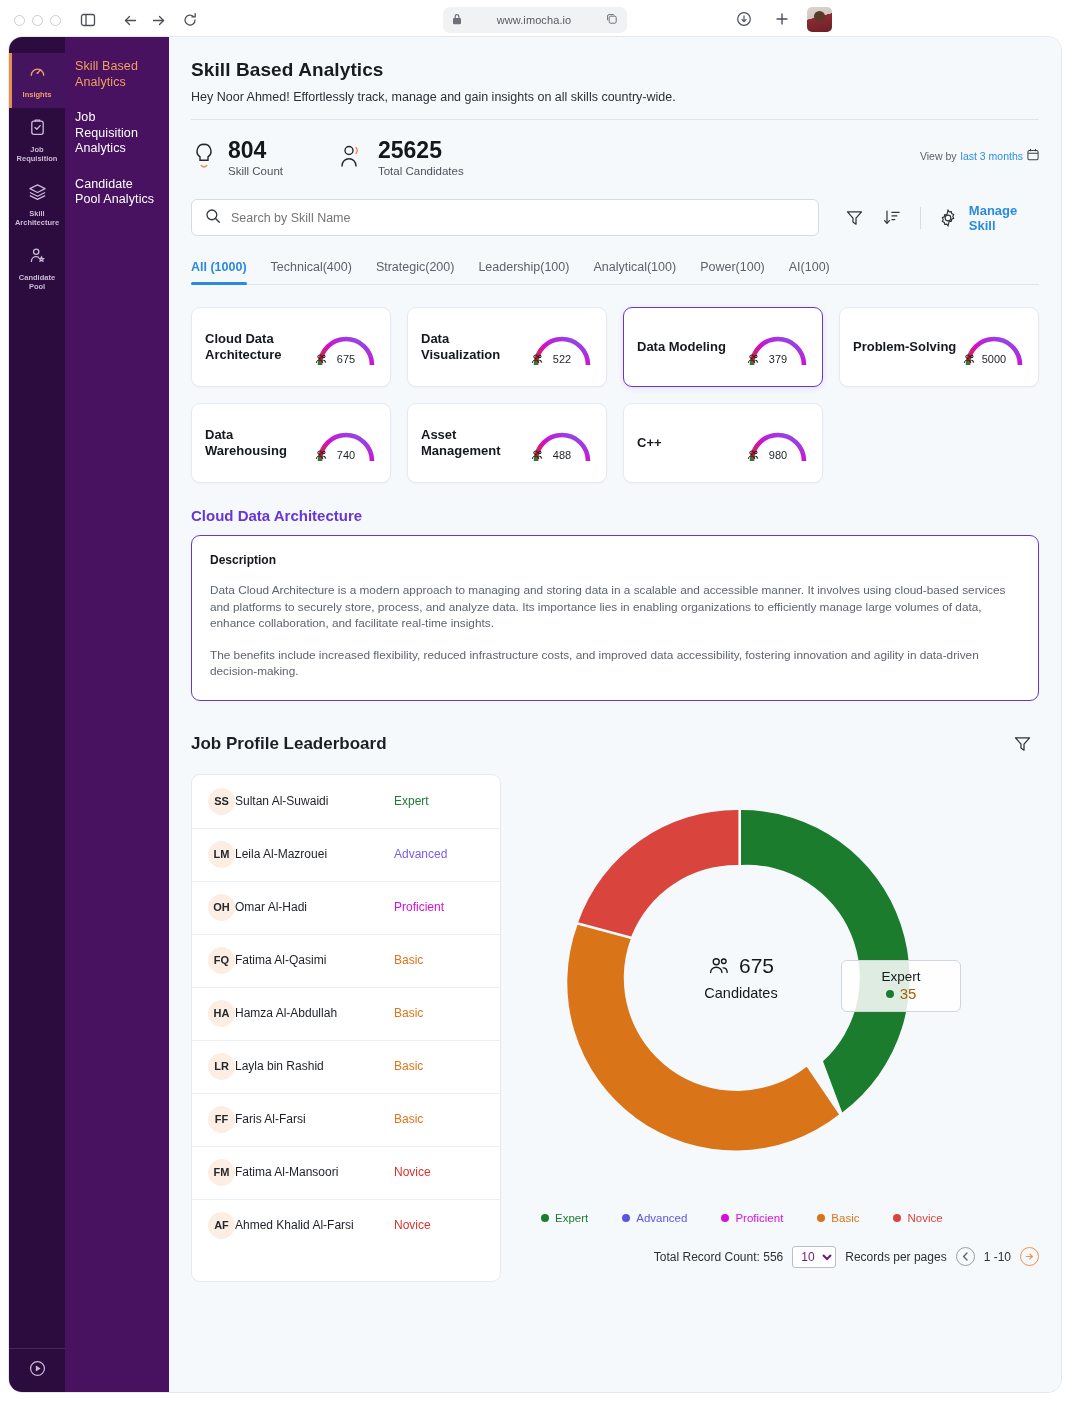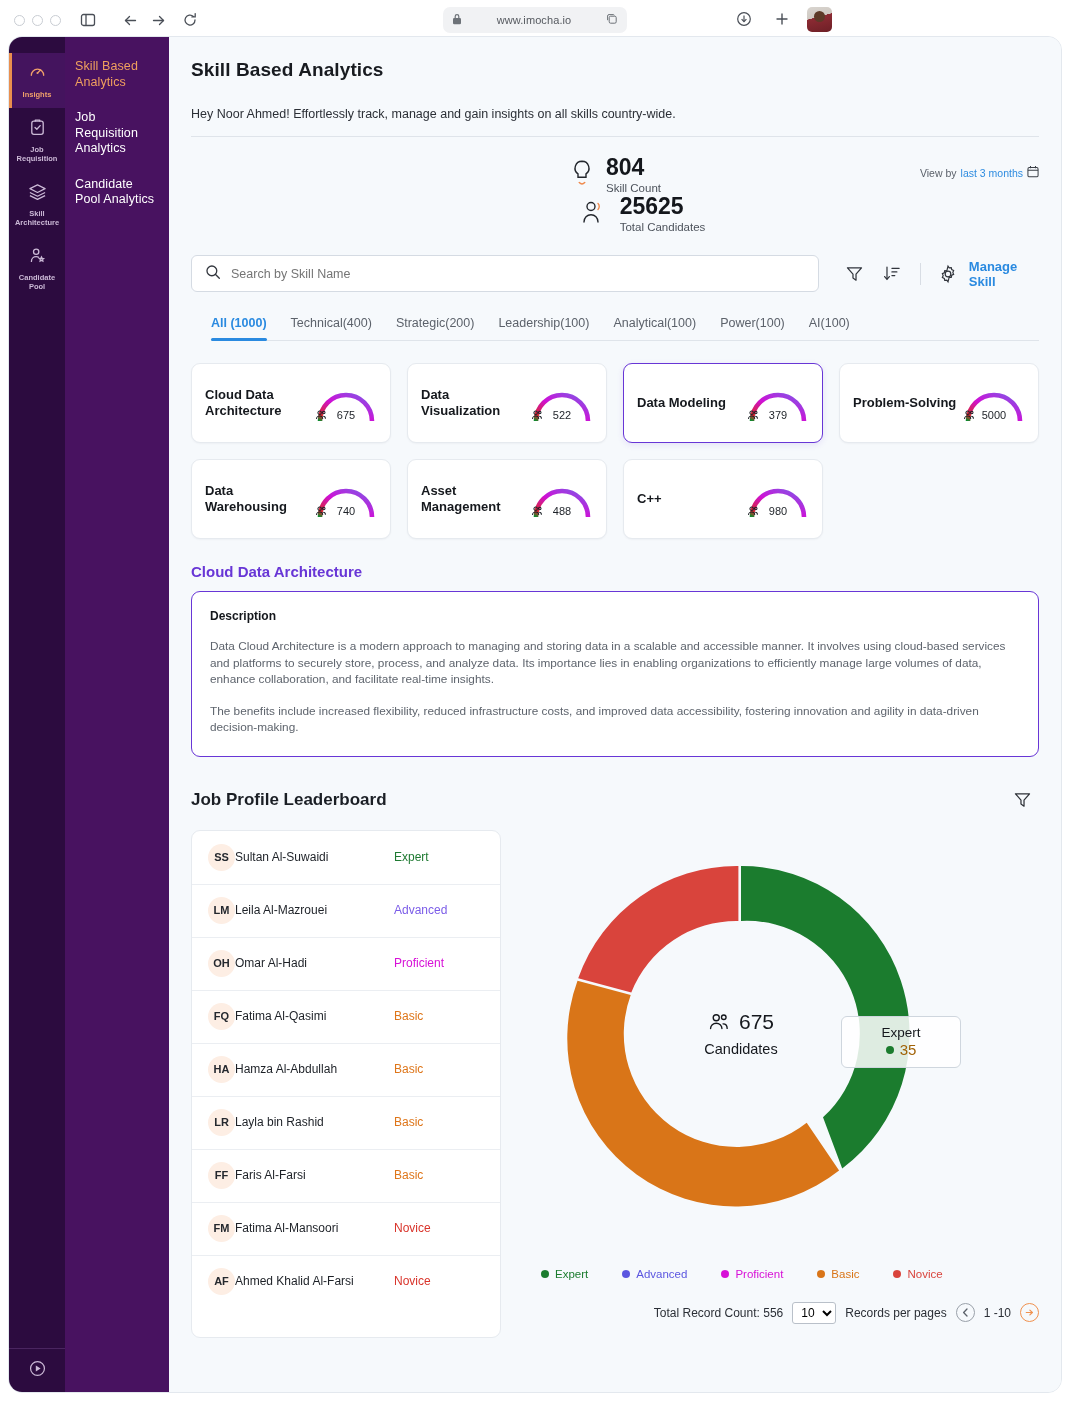--- a/index.html
+++ b/index.html
@@ -84,25 +84,25 @@
     font-weight: 500; letter-spacing: .1px;
   }
   .nav-label.active { color: #f0a05e; }
 
   
   #main {
     position: absolute; left: 160px; top: 0; right: 0; bottom: 0;
     background: #f6f9fc; overflow: hidden; padding: 0 22px;
   }
   #page-title { font-size: 19px; font-weight: 700; color: #181b20; margin-top: 22px; letter-spacing: .1px; }
-  #page-subtitle { font-size: 12.5px; color: #2b2f36; margin-top: 26px; }
+  #page-subtitle { font-size: 12.5px; color: #2b2f36; margin-top: 9px; }
   .hr { height: 1px; background: #dfe4ea; margin-top: 15px; }
 
   
-  #stats-row { display: flex; align-items: center; margin-top: 18px; position: relative; flex-direction: column; }
+  #stats-row { display: flex; align-items: center; margin-top: 18px; position: relative; }
   .stat { display: flex; align-items: center; gap: 11px; }
   .stat + .stat { margin-left: 54px; }
   .stat-num { font-size: 23px; font-weight: 700; color: #14171c; line-height: 25px; }
   .stat-lbl { font-size: 11.5px; color: #4d535c; margin-top: 2px; }
   #view-by { position: absolute; right: 0; top: 10px; font-size: 10.5px; color: #5b616a; display: flex; align-items: center; gap: 4px; }
   #view-by-value { color: #2e8ce0; }
 
   
   #search-row { display: flex; align-items: center; margin-top: 22px; gap: 0; }
   #search-box {
@@ -113,21 +113,21 @@
     border: none; outline: none; font-size: 12.5px; color: #8b9099;
     font-family: "Liberation Sans", sans-serif; width: 100%; background: transparent;
   }
   .tool-ico { width: 34px; height: 34px; display: flex; align-items: center; justify-content: center; color: #31353c; }
   #filter-icon-btn { margin-left: 20px; }
   #sort-icon-btn { margin-left: 8px; }
   .vdiv { width: 1px; height: 22px; background: #d8dde4; margin: 0 12px; }
   #manage-skill-label { font-size: 13px; color: #2a8ae0; font-weight: 600; margin-left: 6px; }
 
   
-  #tabs { display: flex; align-items: flex-start; gap: 24px; margin-top: 24px; position: relative; border-bottom: 1px solid #dfe4ea; margin-left: 20px; }
+  #tabs { display: flex; align-items: flex-start; gap: 24px; margin-top: 24px; position: relative; border-bottom: 1px solid #dfe4ea; }
   .tab { font-size: 12.5px; color: #5c626b; padding-bottom: 10px; position: relative; }
   .tab.active { color: #2a8ae0; font-weight: 700; }
   .tab.active::after { content: ""; position: absolute; left: 0; right: 0; bottom: -1px; height: 3px; background: #2a8ae0; border-radius: 2px; }
 
   
   #skill-grid { display: grid; grid-template-columns: repeat(4, 1fr); gap: 16px; margin-top: 22px; }
   .skill-card {
     height: 80px; background: #fff; border: 1px solid #e6eaef; border-radius: 9px;
     display: flex; align-items: center; justify-content: space-between;
     padding: 0 13px; box-shadow: 0 1px 2px rgba(20,30,50,.04);
@@ -197,21 +197,21 @@
   .lg { display: flex; align-items: center; gap: 6px; font-size: 11.5px; }
   .lg i { width: 8px; height: 8px; border-radius: 50%; display: block; }
 
   
   #lb-footer {
     position: absolute; right: 0; bottom: 14px; display: flex; align-items: center; gap: 9px;
     font-size: 12px; color: #2b2f36;
   }
   #page-size-select {
     border: 1px solid #b9c0c9; border-radius: 3px; background: #fff; font-size: 12px;
-    padding: 2px 4px; font-family: "Liberation Sans", sans-serif; color: #000000;
+    padding: 2px 4px; font-family: "Liberation Sans", sans-serif; color: #701a75;
   }
   .pg-btn {
     width: 19px; height: 19px; border-radius: 50%; border: 1.2px solid #9aa1aa;
     display: flex; align-items: center; justify-content: center; color: #5b616a; font-size: 10px;
   }
   .pg-btn.next { border-color: #f0914f; color: #f0914f; }
 </style>
 </head>
 <body>
 

